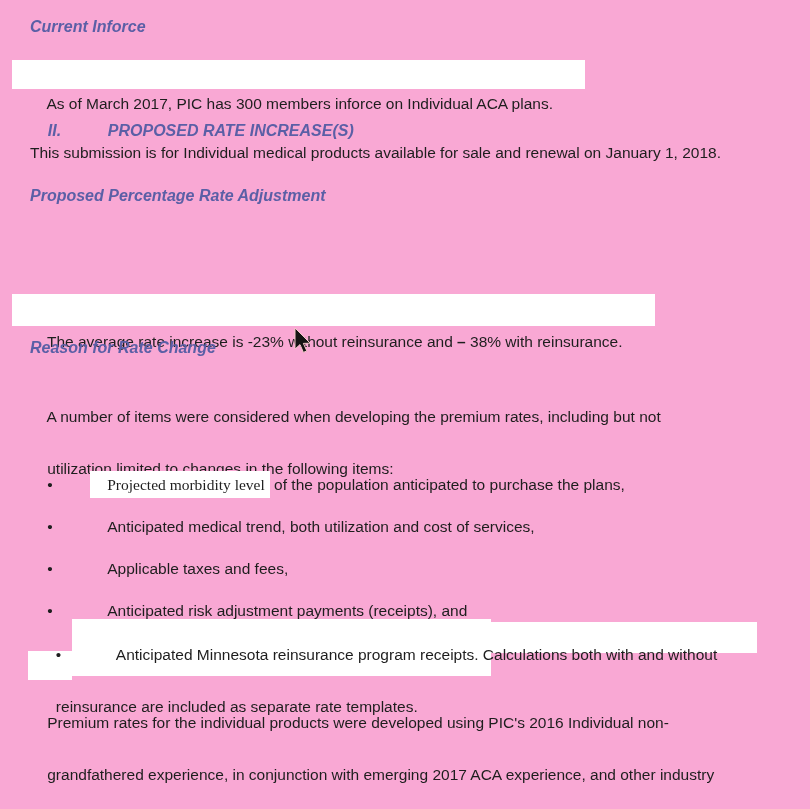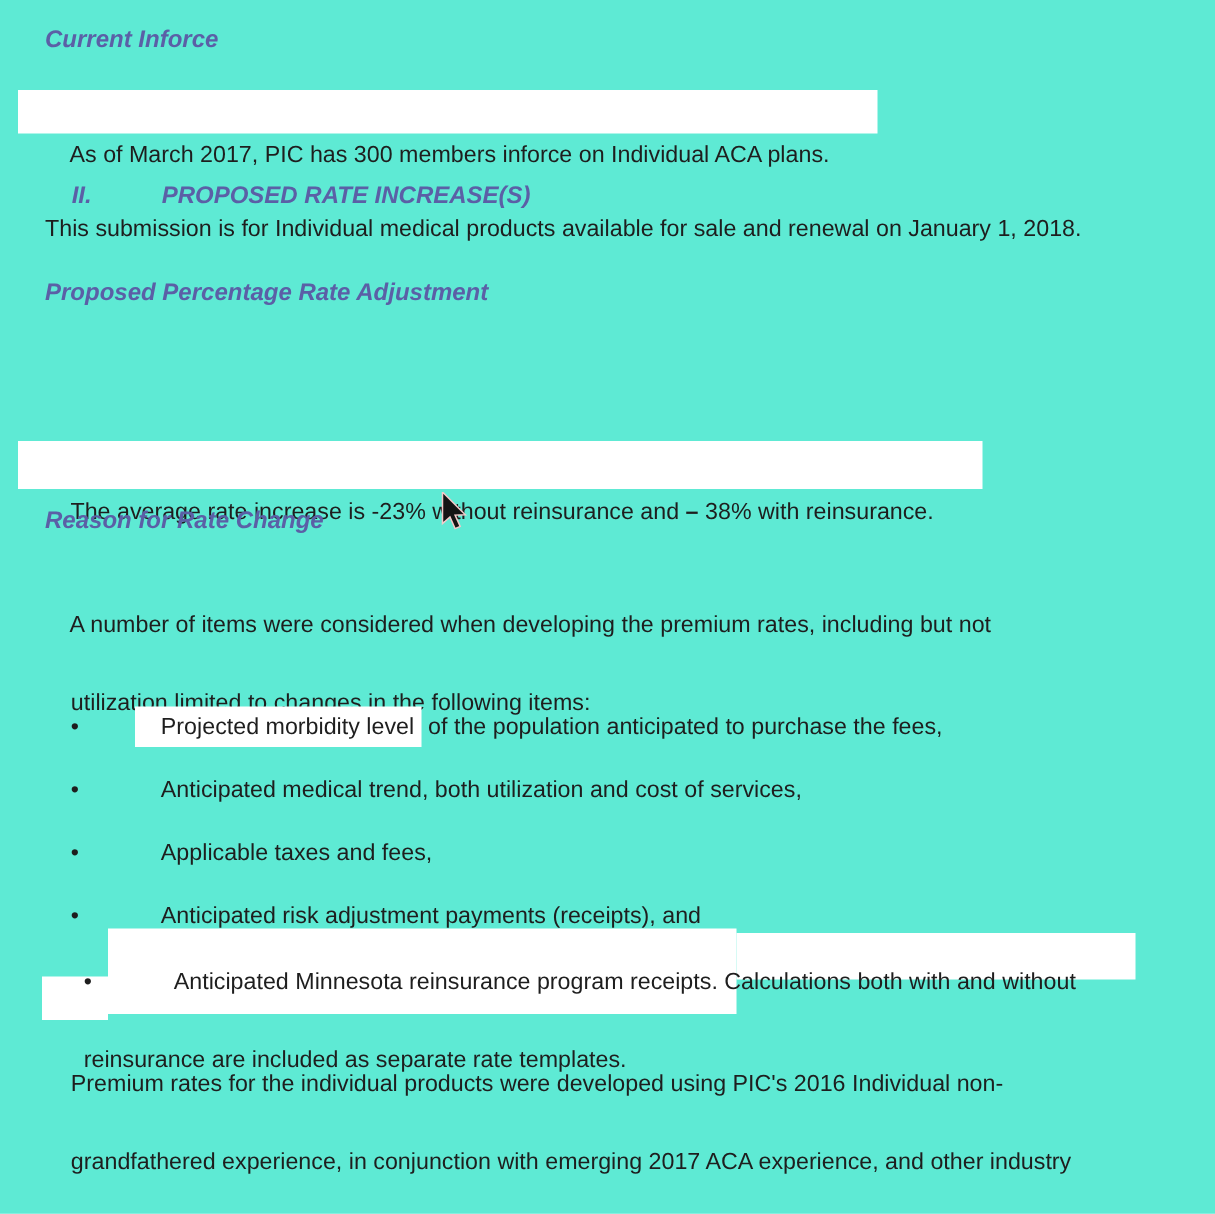--- a/index.html
+++ b/index.html
@@ -1,19 +1,19 @@
 <!DOCTYPE html>
 <html><head>
 <meta charset="utf-8">
 <style>
   html,body{margin:0;padding:0;}
   .page{
     position:relative;
     width:810px;height:809px;
-    background:#5eead4;
+    background:#f9a8d4;
     font-family:"Liberation Sans",sans-serif;
     font-size:15.5px;
     color:#1e1e1e;
     overflow:hidden;
   }
   .heading{
     position:absolute;left:30px;margin:0;
     font-size:16px;font-style:italic;font-weight:700;
     color:#5b5fa6;line-height:20px;white-space:pre;
   }
@@ -23,21 +23,21 @@
   }
   .tab{display:inline-block;width:60px;font-style:italic;}
   .dot{display:inline-block;width:60px;}
   .hlpara{
     position:absolute;left:12px;background:#ffffff;
     padding:0 15px 0 18px;white-space:pre;box-sizing:border-box;
   }
   #box1{top:60px;height:29px;line-height:29px;min-width:573px;}
   #box2{top:294px;height:32px;line-height:32px;min-width:643px;}
   .bold{font-weight:700;}
-  .hl-span{background:#ffffff;margin-left:-17px;padding:5px 5px 5px 17px;}
+  .hl-span{background:#ffffff;margin-left:-17px;padding:5px 5px 5px 17px;font-family:Liberation Serif, serif;}
   .b5{position:absolute;left:0;top:612px;width:810px;height:75px;}
   .rect{position:absolute;background:#ffffff;}
   .b5text{position:relative;margin:4px 0 0 30px;line-height:26px;white-space:pre;z-index:1;}
   .cursor{position:absolute;left:294px;top:328px;z-index:5;}
 </style>
 </head>
 <body>
 
 <div class="page">
 
@@ -61,21 +61,21 @@
   </div>
 
   <p class="heading" style="top:338px">Reason for Rate Change</p>
 
   <p class="para" style="top:378px">
     <span>A number of items were considered when developing the premium rates, including but not</span><br>
     <span>utilization limited to changes in the following items:</span>
   </p>
 
   <p class="para" style="top:446px">
-    <span class="dot">•</span><span class="hl-span">Projected morbidity level</span><span> of the population anticipated to purchase the fees,</span>
+    <span class="dot">•</span><span class="hl-span">Projected morbidity level</span><span> of the population anticipated to purchase the plans,</span>
   </p>
 
   <p class="para" style="top:488px">
     <span class="dot">•</span><span>Anticipated medical trend, both utilization and cost of services,</span>
   </p>
 
   <p class="para" style="top:530px">
     <span class="dot">•</span><span>Applicable taxes and fees,</span>
   </p>
 

